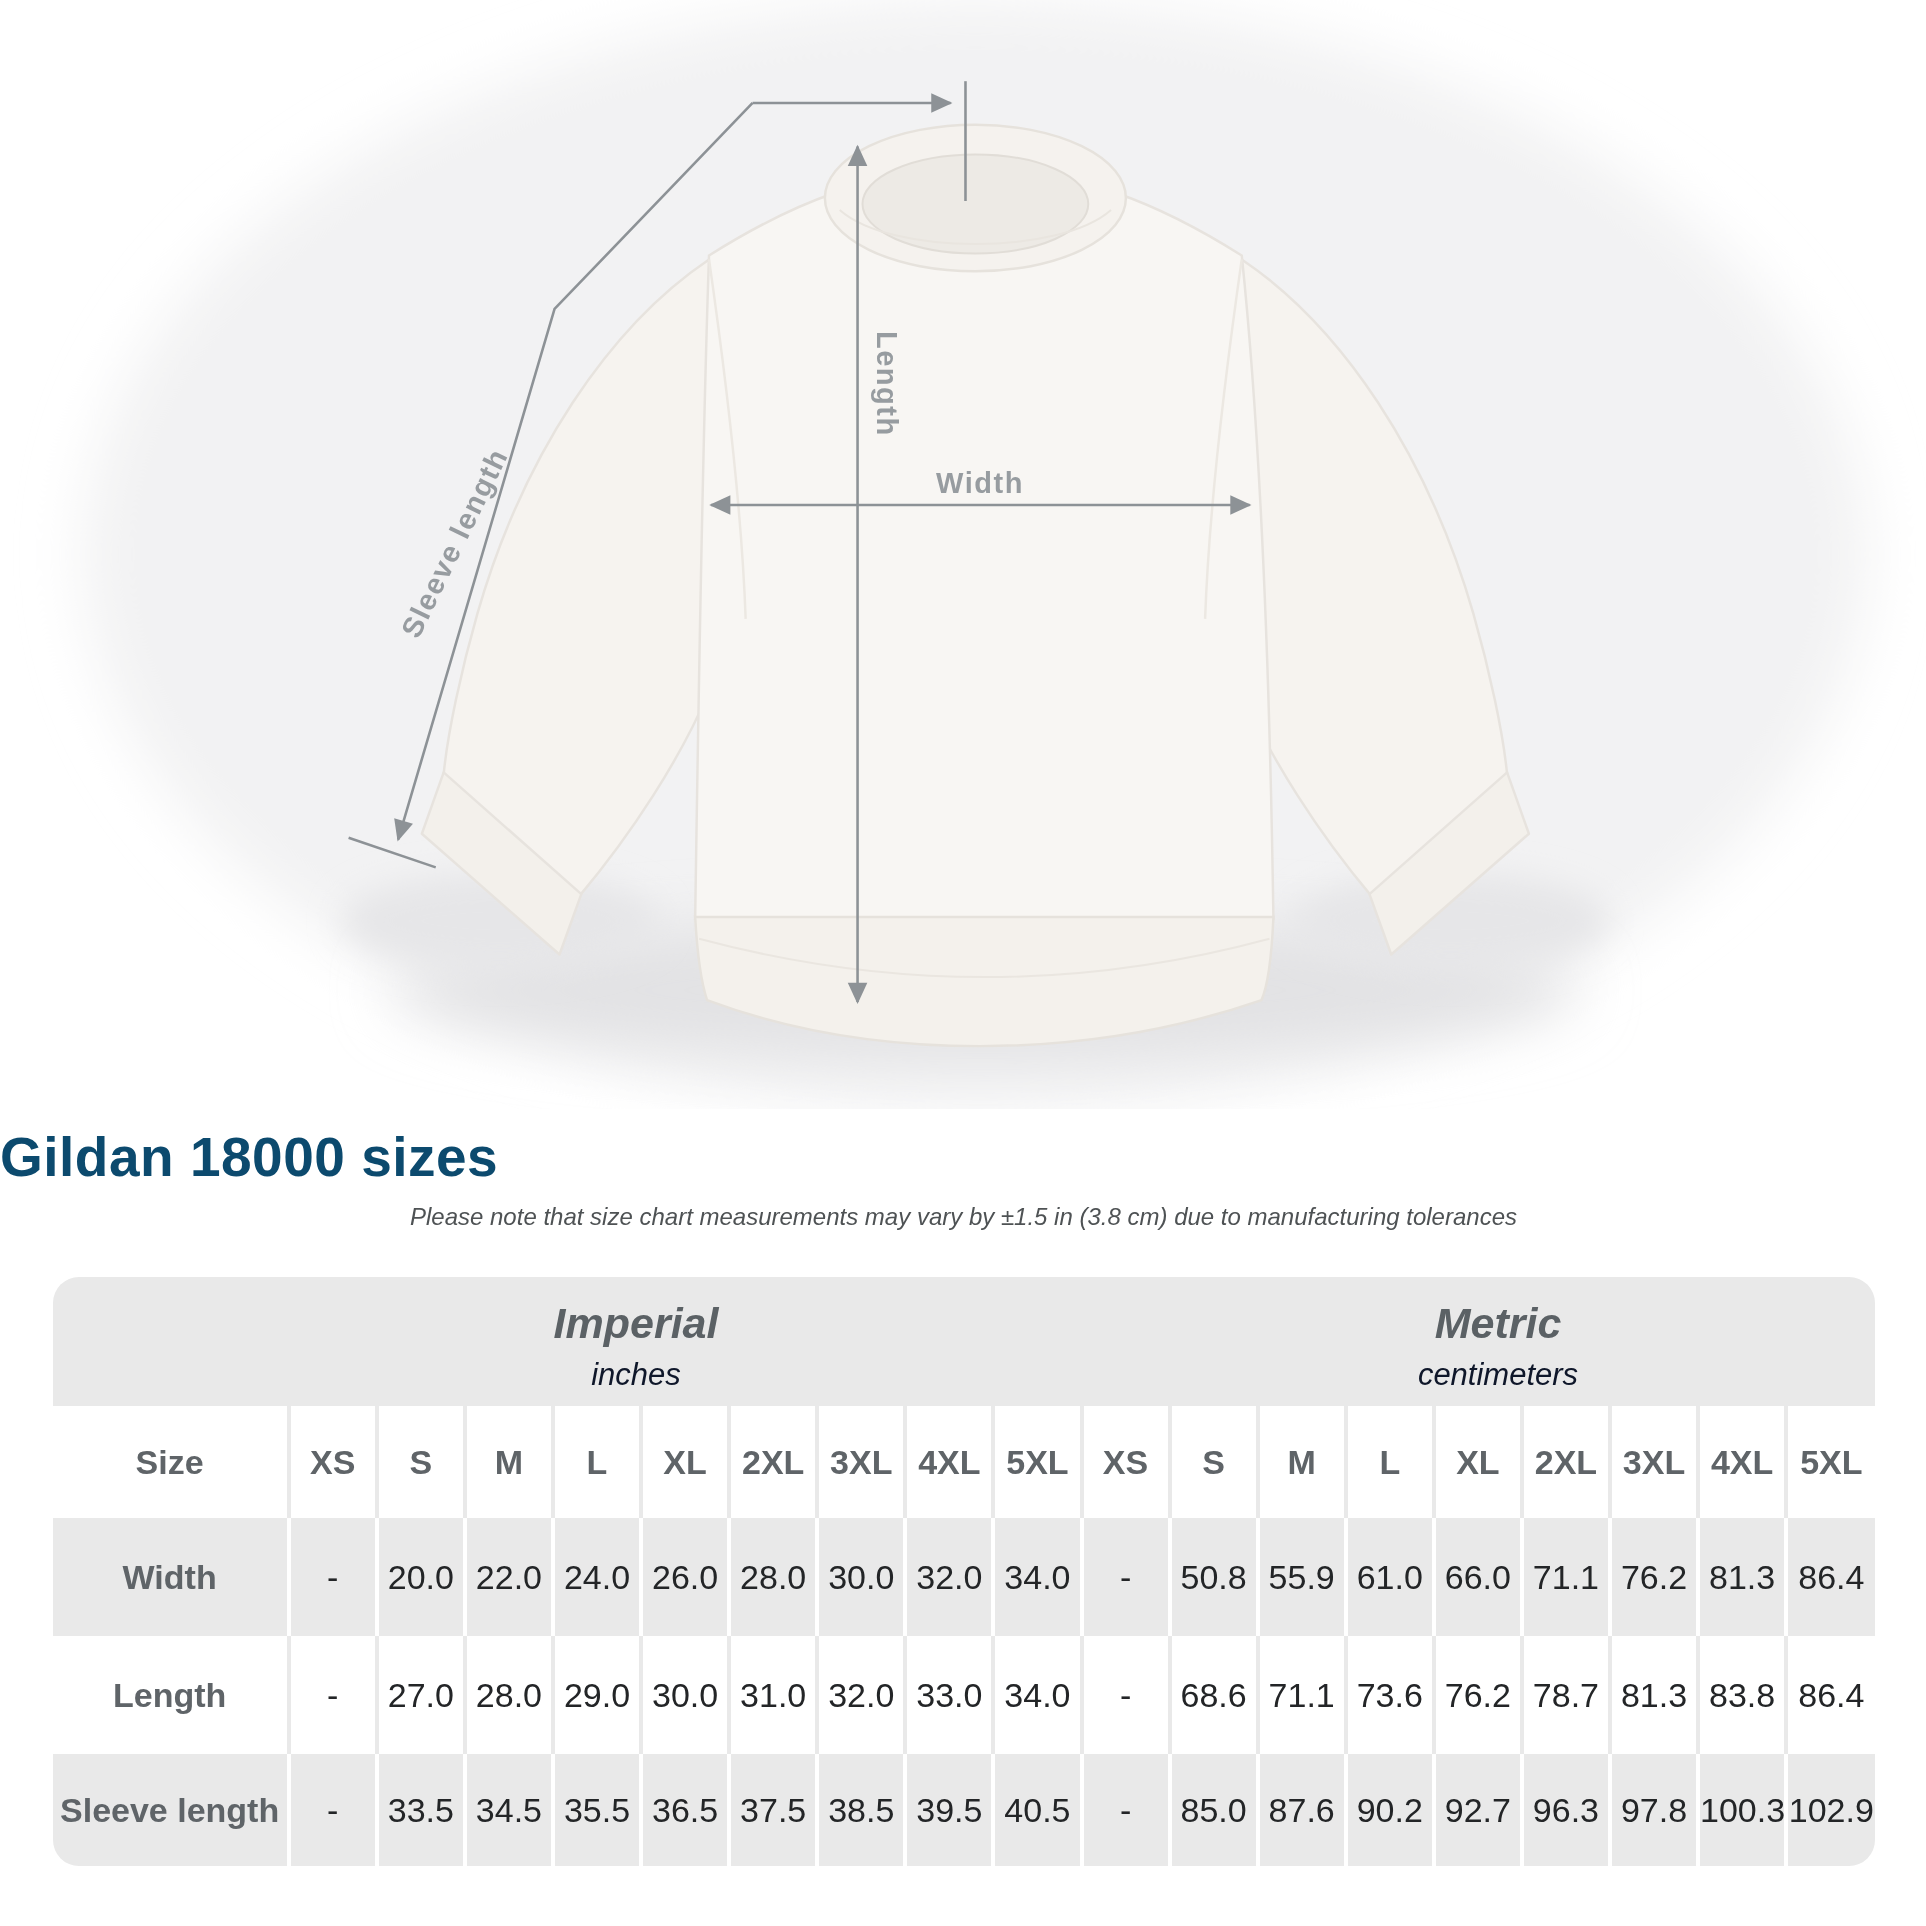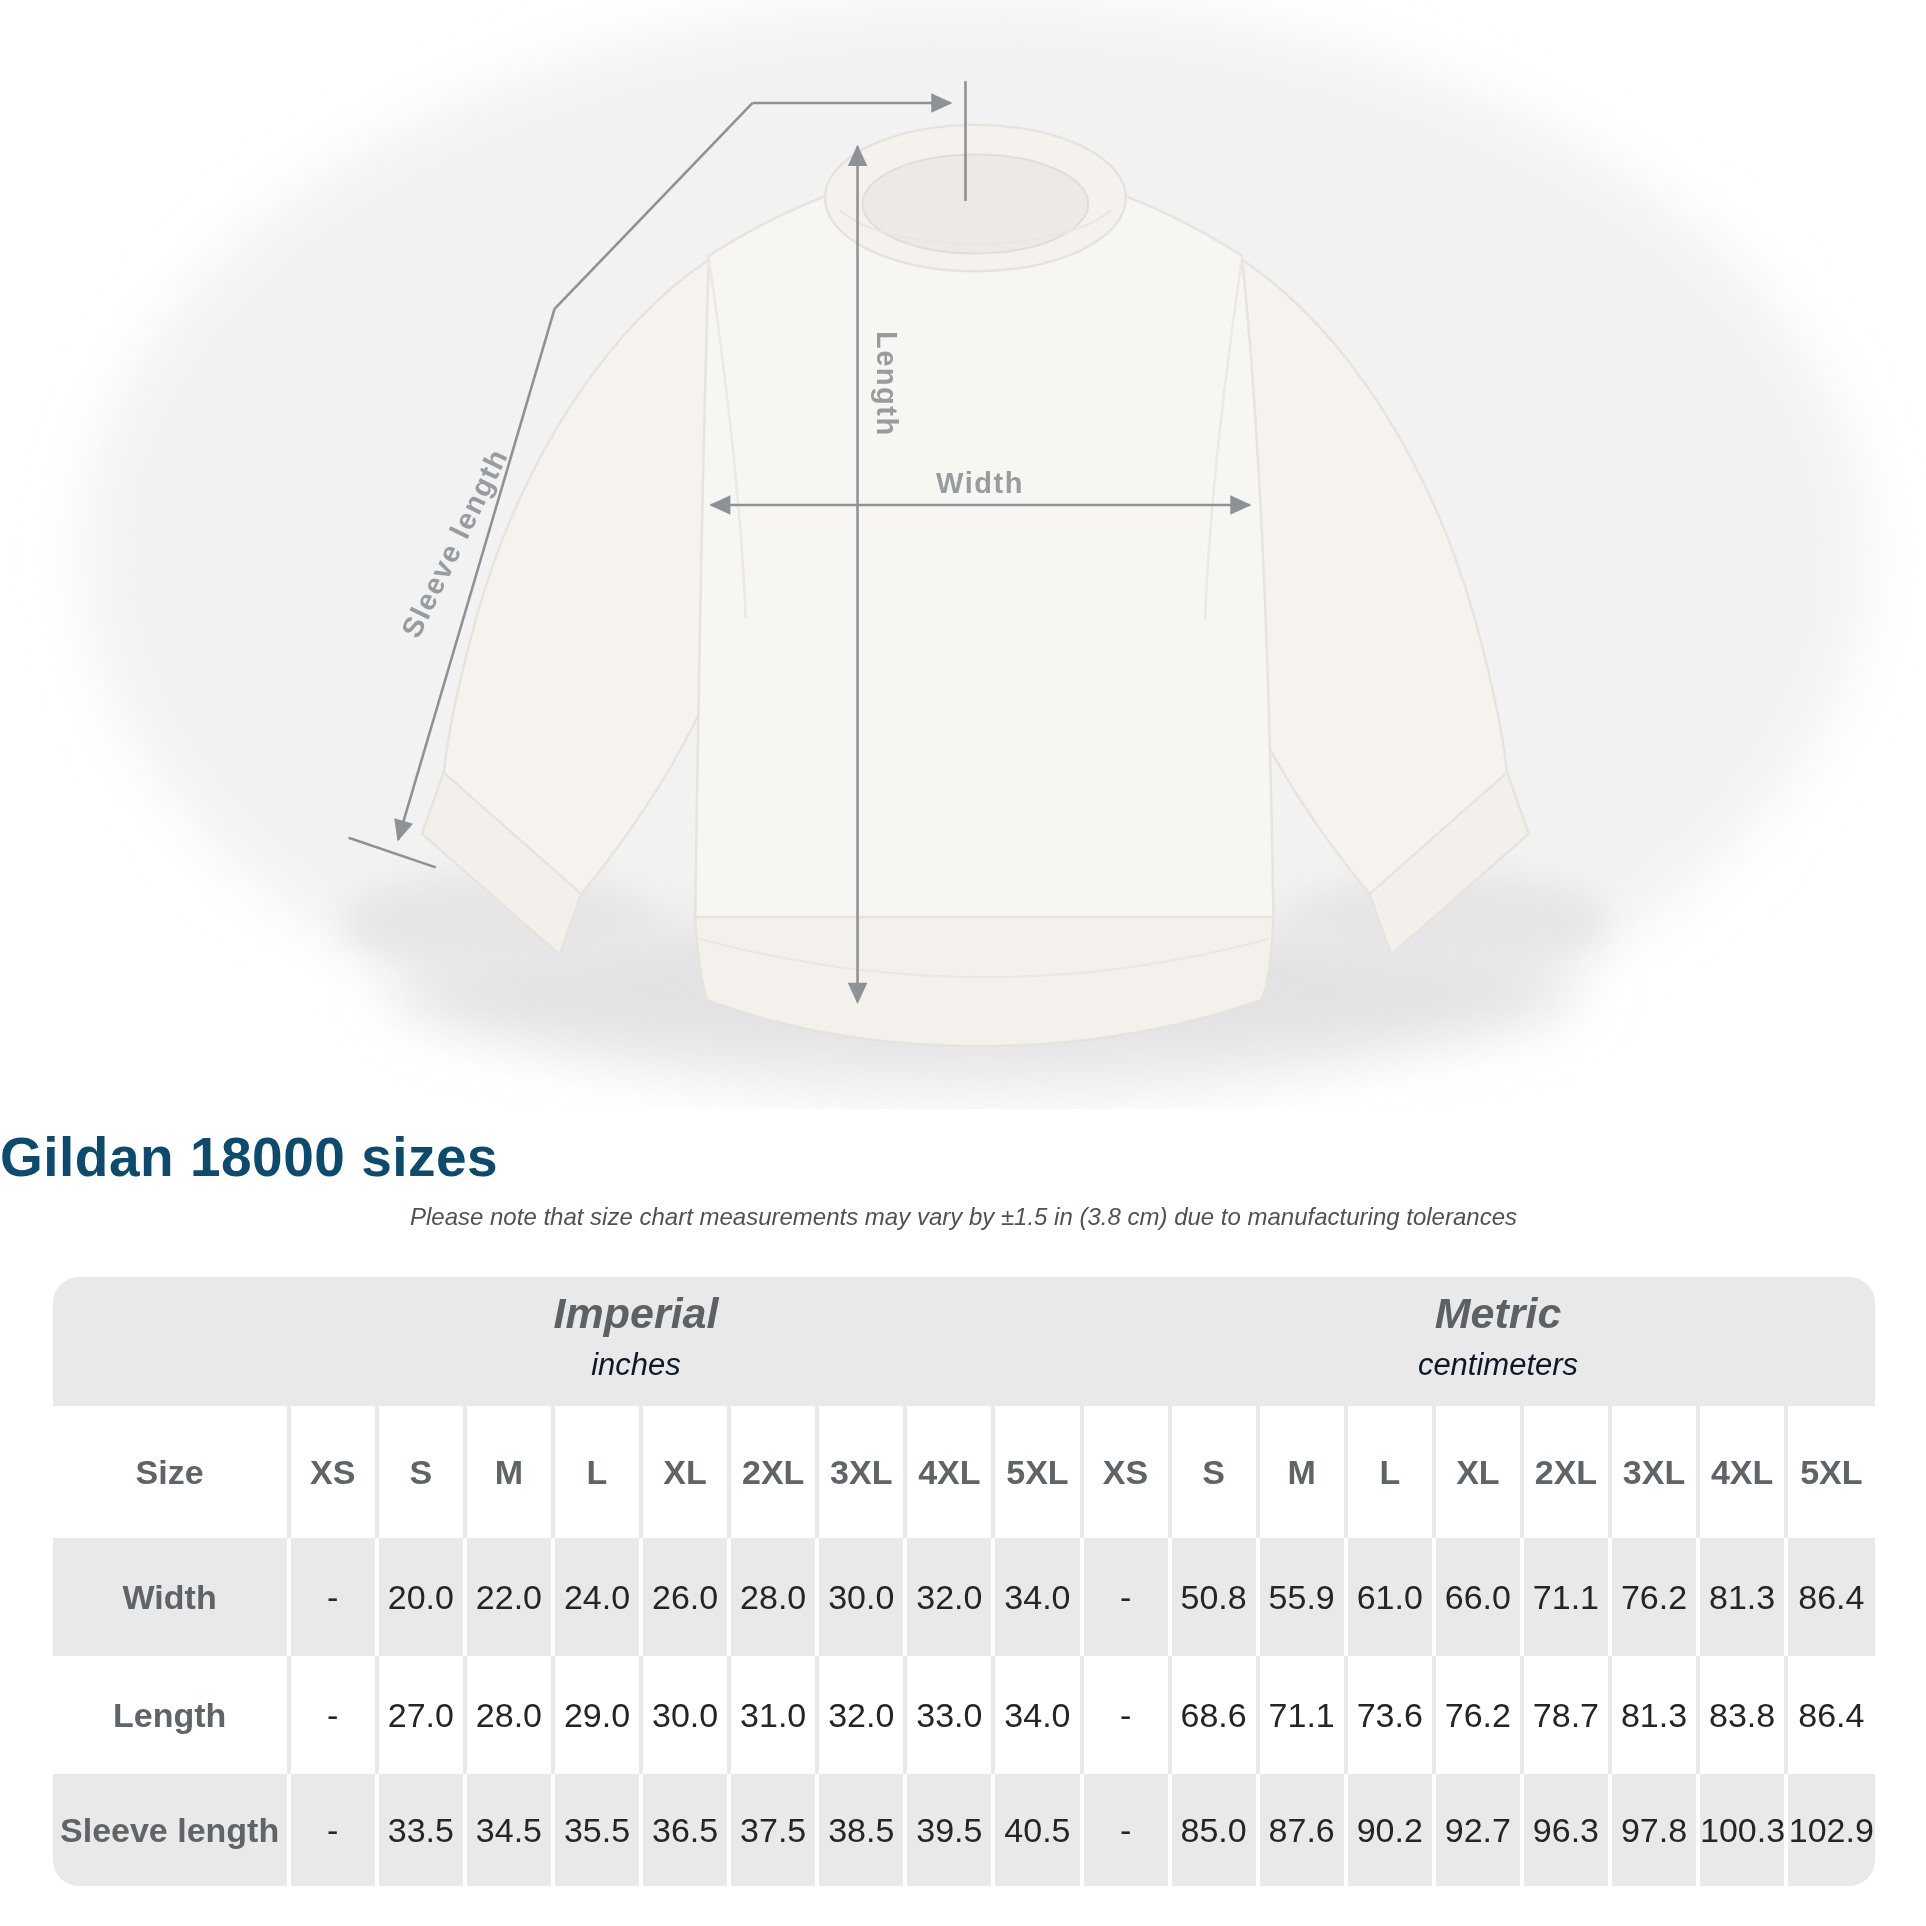--- a/index.html
+++ b/index.html
@@ -34,27 +34,27 @@
   table.size-table{
     width:1822px;border-collapse:collapse;table-layout:fixed;
   }
   .size-table td,.size-table th{
     text-align:center;vertical-align:middle;padding:0;
     border-left:4px solid transparent;
   }
   .size-table td:first-child,.size-table th:first-child{border-left:none;}
   
   tr.band-row td{background:#e9e9e9;height:129px;border-left:none;vertical-align:top;}
-  .unit-block{padding-top:12px;}
+  .unit-block{padding-top:22px;}
   .unit-block.imperial{transform:translateX(69px);}
   .unit-block.metric{transform:translateX(20px);}
   .unit-label{font-size:43px;font-weight:bold;font-style:italic;color:#5b6165;line-height:1.15;}
   .unit-sub{font-size:31px;font-style:italic;color:#0f172a;margin-top:9px;}
   
-  tr.size-row td,tr.size-row th{background:#ffffff;height:132px;border-left-color:#e9e9e9;}
+  tr.size-row td,tr.size-row th{background:#ffffff;height:112px;border-left-color:#e9e9e9;}
   
   tr.data-row{height:118px;}
   tr.data-row.gray td{background:#e9e9e9;border-left-color:#ffffff;}
   tr.data-row.white td{background:#ffffff;border-left-color:#e9e9e9;}
   tr.data-row.last{height:112px;}
   .row-label,.size-head{font-size:34px;font-weight:bold;color:#5f6468;}
   .cell-val{font-size:34px;color:#232527;}
 </style>
 </head>
 <body>

